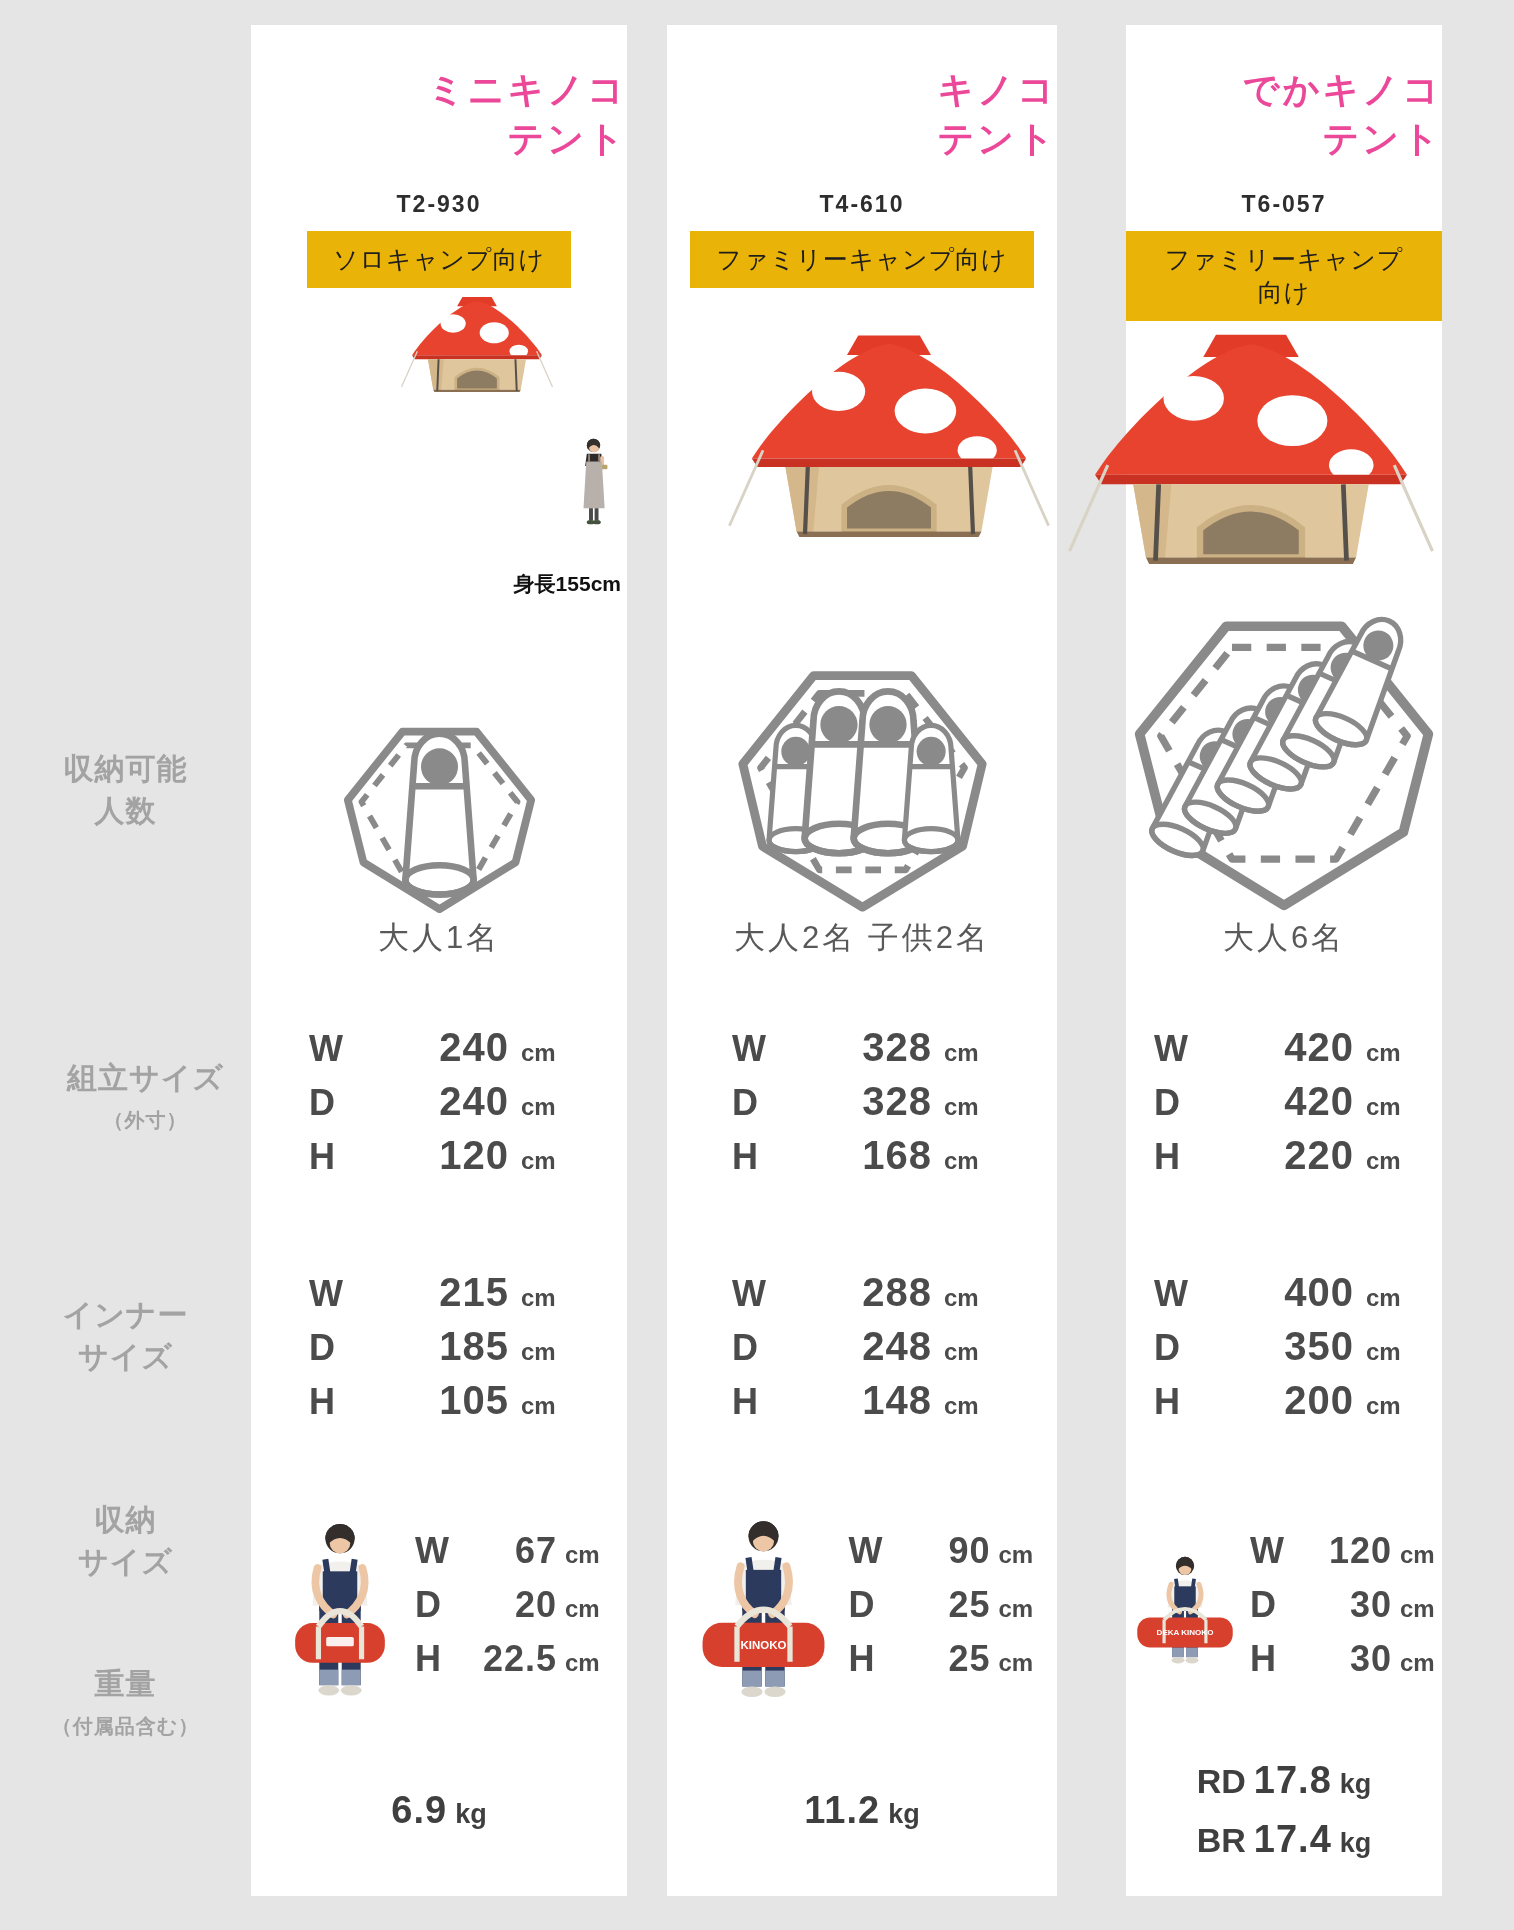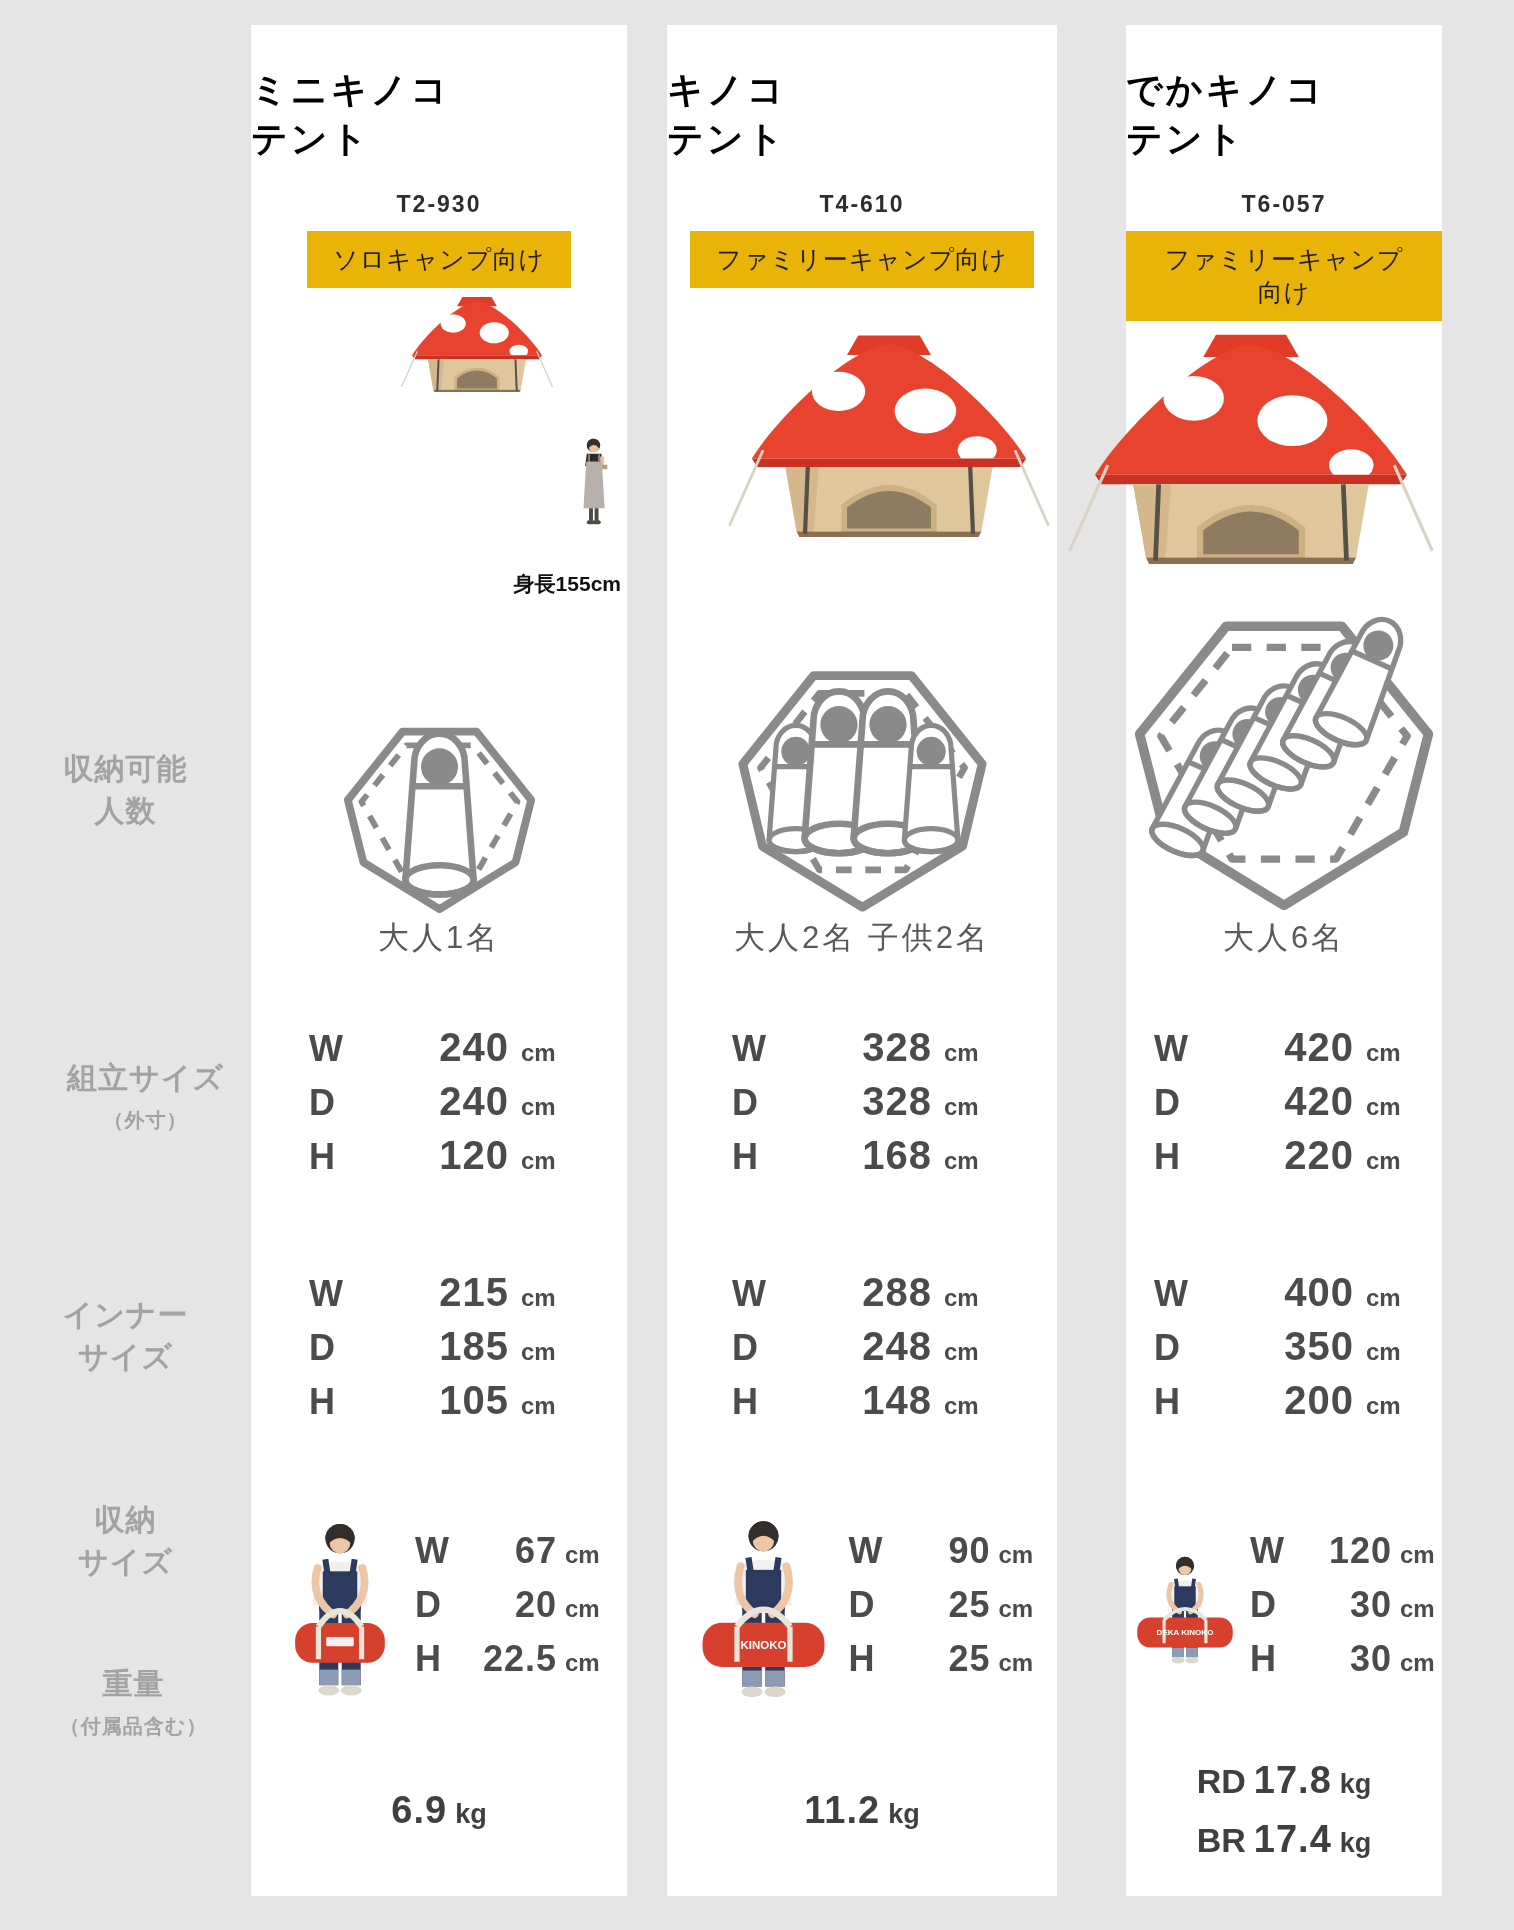--- a/index.html
+++ b/index.html
@@ -6,31 +6,31 @@
   body{font-family:"Liberation Sans","DejaVu Sans",sans-serif;}
   #page{position:relative;width:1514px;height:1930px;background:#e5e5e5;overflow:hidden;}
 
   
   .row-label{position:absolute;left:0;width:251px;text-align:center;color:#a3a3a3;
     font-weight:700;font-size:30px;line-height:42px;letter-spacing:1px;}
   #lbl-capacity{top:748px;}
   #lbl-assembled{top:1057px;margin-left:20px;}
   #lbl-inner{top:1294px;}
   #lbl-storage{top:1499px;}
-  #lbl-weight{top:1663px;padding-left:8px;}
+  #lbl-weight{top:1663px;}
   .row-label .sub{font-size:20px;}
 
   
   .card{position:absolute;top:25px;height:1871px;background:#ffffff;}
   #card1{left:251px;width:376px;}
   #card2{left:667px;width:390px;}
   #card3{left:1126px;width:316px;}
 
-  .p-title{position:absolute;top:40px;left:0;right:0;text-align:left;
-    font-size:36px;font-weight:700;color:#000000;line-height:49px;letter-spacing:3px;}
+  .p-title{position:absolute;top:40px;left:0;right:0;text-align:right;
+    font-size:36px;font-weight:700;color:#ec4899;line-height:49px;letter-spacing:3px;}
   .p-model{position:absolute;top:166px;left:0;right:0;text-align:center;
     font-size:23px;font-weight:700;color:#2e2e2e;letter-spacing:2px;}
   .p-badge-wrap{position:absolute;top:206px;left:0;right:0;text-align:center;}
   .p-badge{display:inline-block;background:#eab308;color:#1e1e1e;font-size:25px;
     padding:12px 26px;letter-spacing:1px;}
 
   .p-photo{position:absolute;top:268px;height:315px;left:0;right:0;
     display:flex;align-items:flex-end;justify-content:center;flex-direction:column;}
   .photo-caption{position:absolute;right:6px;bottom:10px;font-size:21px;font-weight:700;color:#111;}
 

